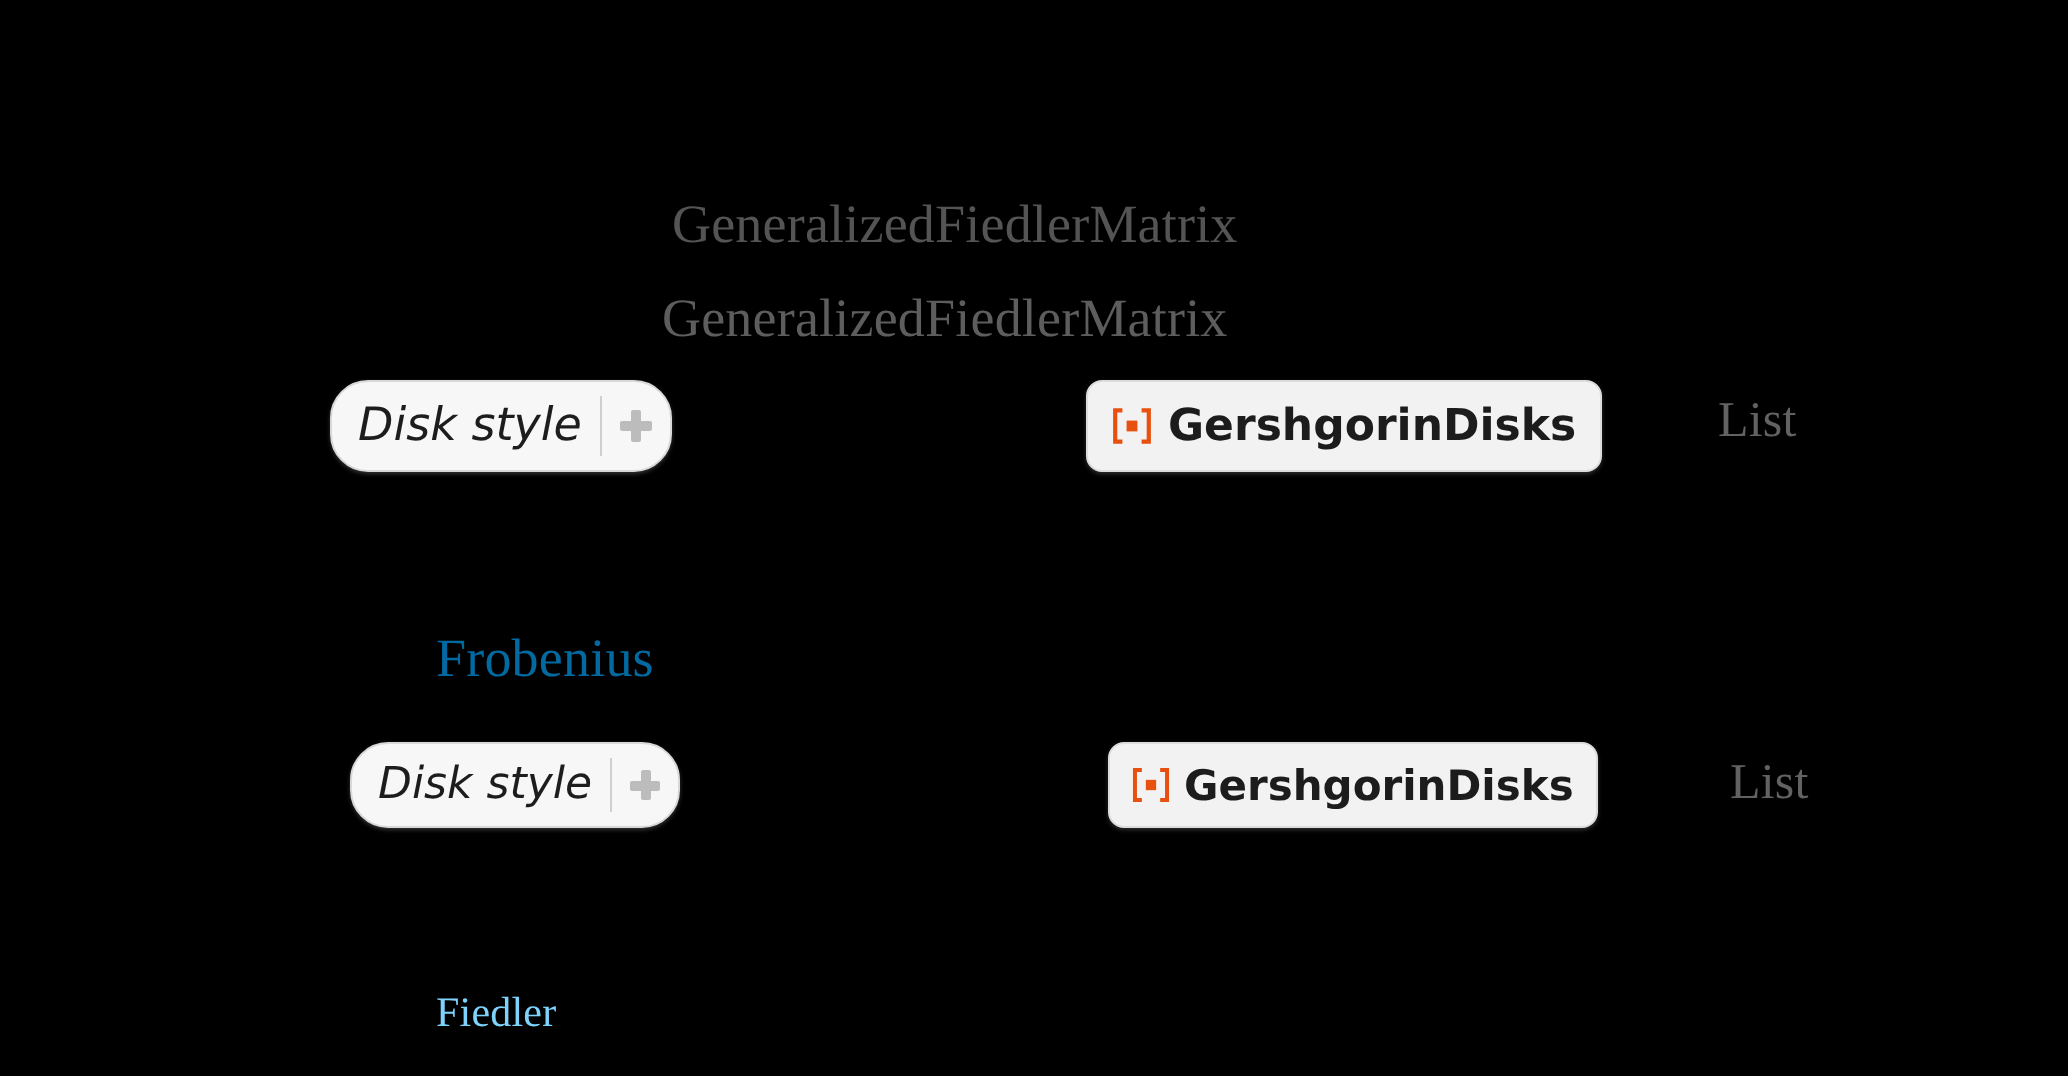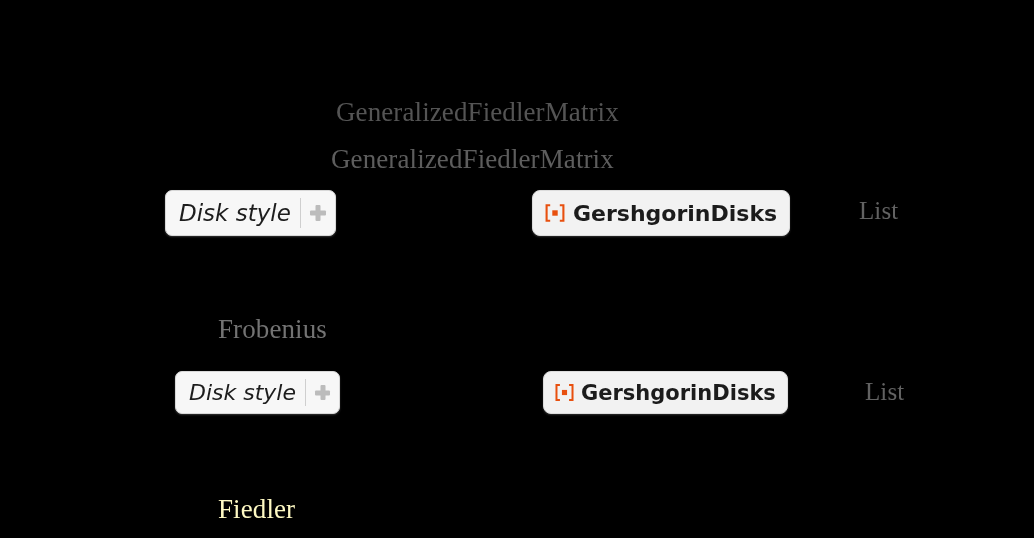--- a/index.html
+++ b/index.html
@@ -40,27 +40,27 @@
   .label-title-b {
     left: 331px;
     top: 144px;
     font-size: 27px;
     color: #5d5d5d;
   }
   .label-frobenius {
     left: 218px;
     top: 314px;
     font-size: 27px;
-    color: #737373;
+    color: #0369a1;
   }
   .label-fiedler {
     left: 218px;
     top: 494px;
-    font-size: 27px;
-    color: #fef9c3;
+    font-size: 21px;
+    color: #7dd3fc;
   }
   .label-list-1 {
     left: 859px;
     top: 197px;
     font-size: 25px;
     color: #626262;
   }
   .label-list-2 {
     left: 865px;
     top: 378px;
@@ -68,21 +68,21 @@
     color: #626262;
   }
 
   
   .popup-button {
     position: absolute;
     display: inline-flex;
     align-items: stretch;
     background: #f7f7f7;
     border: 1px solid #d8d8d8;
-    border-radius: 7px;
+    border-radius: 19px;
     box-shadow: 0 1px 2px rgba(255,255,255,0.20),
                 0 2px 3px rgba(0,0,0,0.55);
     box-sizing: border-box;
     overflow: hidden;
     cursor: pointer;
   }
   .popup-button .pb-text {
     display: flex;
     align-items: center;
     padding: 0 9px 0 13px;
@@ -154,20 +154,21 @@
     display: inline-flex;
     align-items: center;
     background: #f2f2f2;
     border: 1px solid #dcdcdc;
     border-radius: 8px;
     box-shadow: 0 1px 2px rgba(255,255,255,0.18),
                 0 2px 4px rgba(0,0,0,0.6);
     box-sizing: border-box;
     cursor: pointer;
     white-space: nowrap;
+    margin-left: 11px;
   }
   .rf-icon {
     display: inline-flex;
     align-items: center;
     justify-content: center;
     color: #e8500f;
     font-weight: 700;
     line-height: 1;
     letter-spacing: -0.5px;
   }

